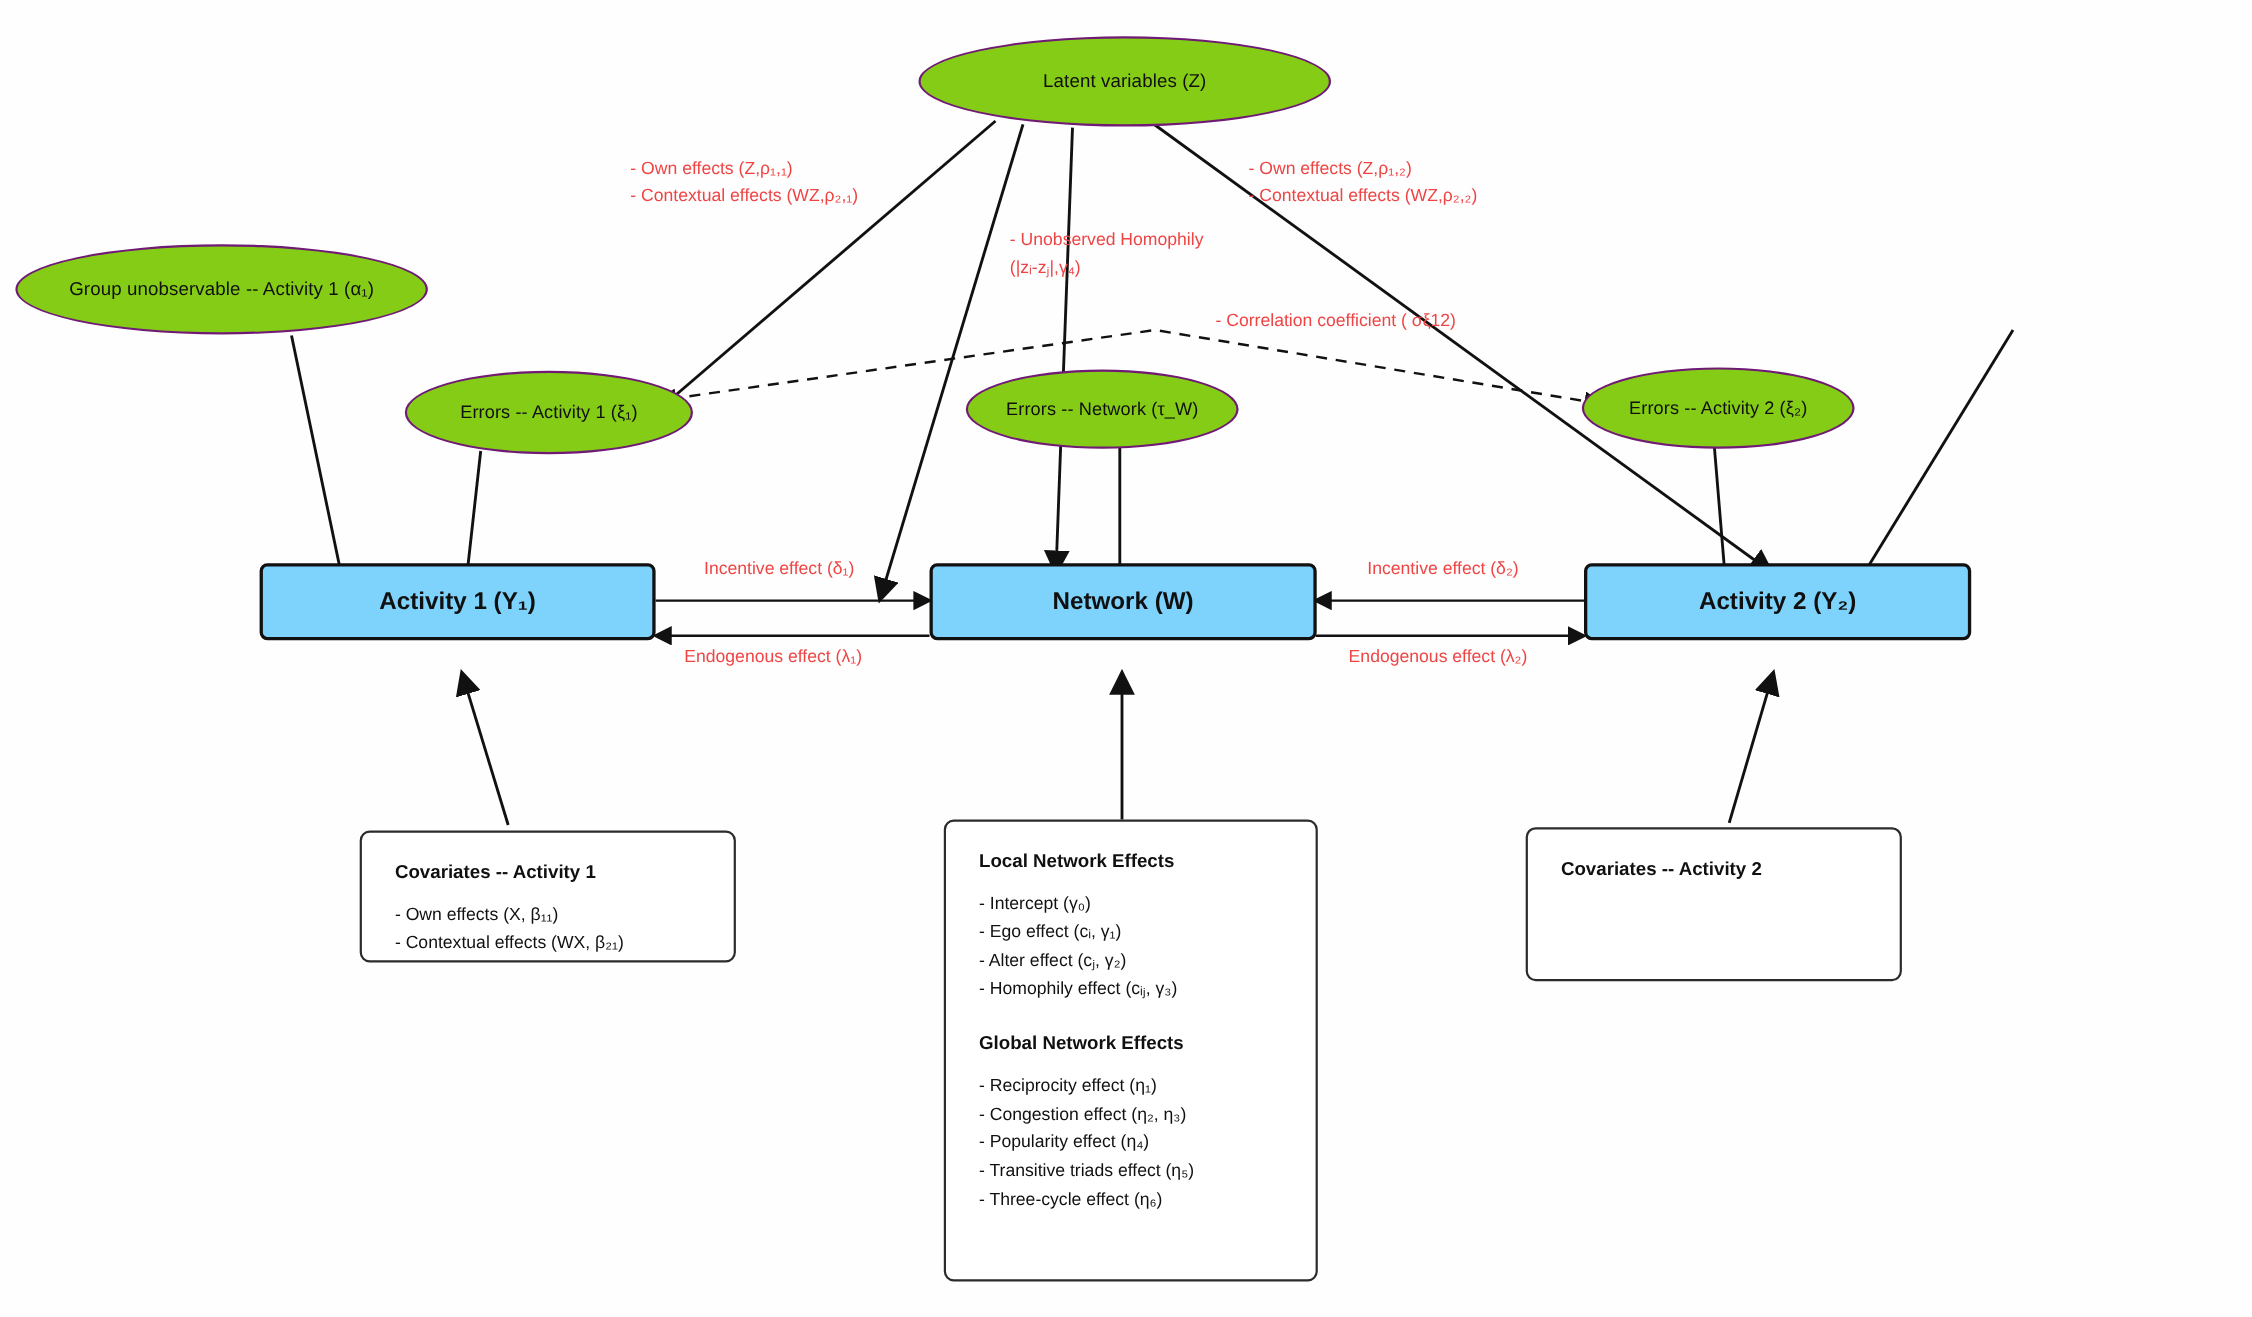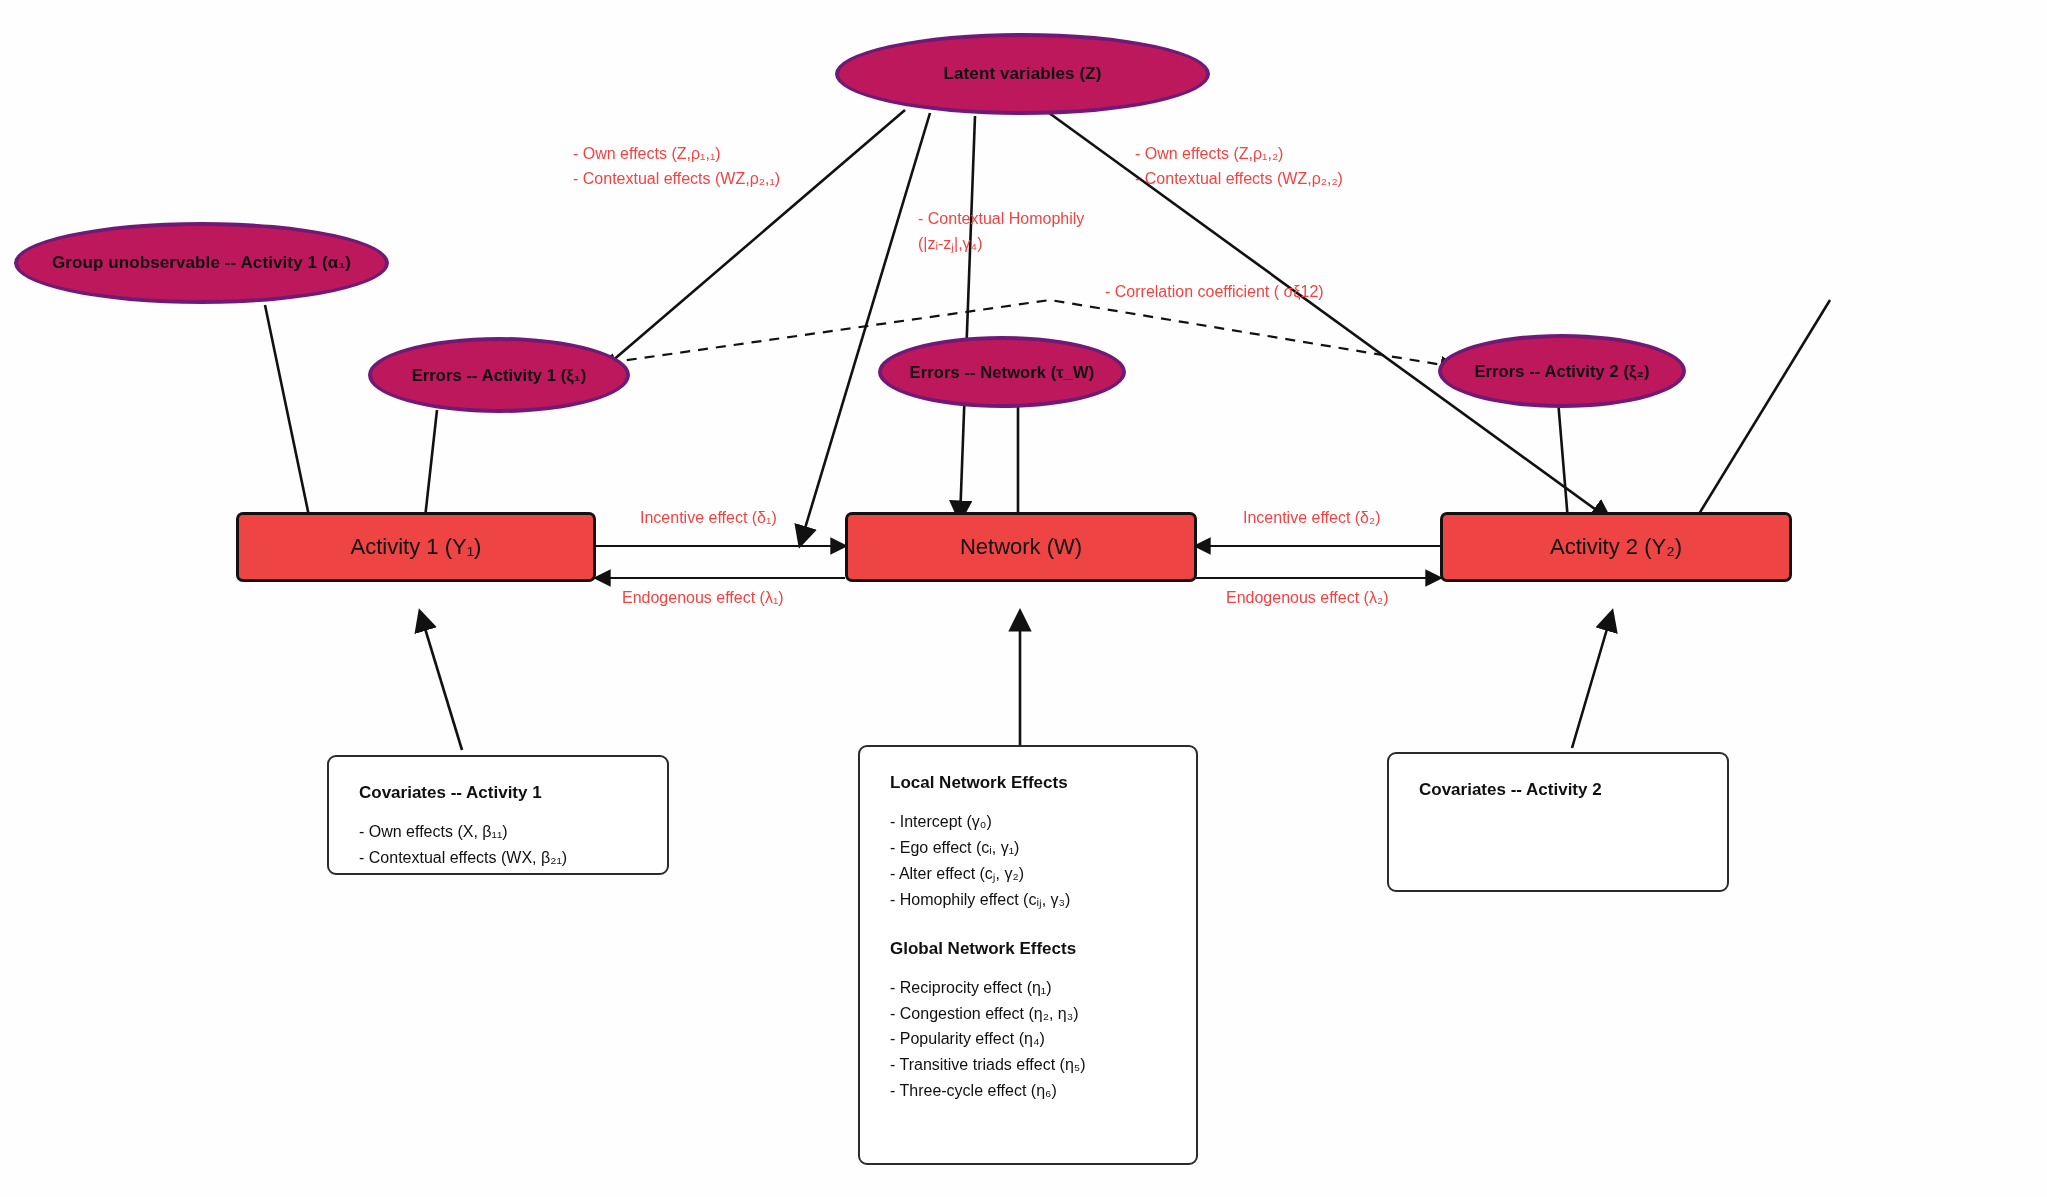--- a/index.html
+++ b/index.html
@@ -30,35 +30,35 @@
     position: absolute;
     box-sizing: border-box;
     display: flex;
     align-items: center;
     justify-content: center;
     text-align: center;
     color: #101010;
   }
   
   .ellipse {
-    border: 4px solid #701a75;
+    border: 2px solid #701a75;
     border-radius: 50%;
-    background: #be185d;
+    background: #84cc16;
     font-size: 17px;
-    font-weight: bold;
+    font-weight: normal;
     letter-spacing: .1px;
   }
   .ellipse.small { font-size: 16.5px; }
   
   .mainbox {
     border: 3px solid #111111;
     border-radius: 7px;
-    background: #ef4444;
+    background: #7dd3fc;
     font-size: 22px;
-    font-weight: normal;
+    font-weight: bold;
   }
   
   .panel {
     border: 2px solid #2b2b2b;
     border-radius: 9px;
     background: #ffffff;
     display: block;
     padding: 26px 30px;
     text-align: left;
   }
@@ -174,21 +174,21 @@
     <div>- Own effects (Z,ρ₁,₁)</div>
     <div>- Contextual effects (WZ,ρ₂,₁)</div>
   </div>
 
   <div class="elabel block" style="left:1135px; top:142px;">
     <div>- Own effects (Z,ρ₁,₂)</div>
     <div>- Contextual effects (WZ,ρ₂,₂)</div>
   </div>
 
   <div class="elabel block" style="left:918px; top:207px;">
-    <div>- Contextual Homophily</div>
+    <div>- Unobserved Homophily</div>
     <div>(|zᵢ-zⱼ|,γ₄)</div>
   </div>
 
   <div class="elabel" style="left:1105px; top:280px;">- Correlation coefficient ( σξ12)</div>
 
   <div class="elabel" style="left:640px; top:506px;">Incentive effect (δ₁)</div>
 
   <div class="elabel" style="left:622px; top:586px;">Endogenous effect (λ₁)</div>
 
   <div class="elabel" style="left:1243px; top:506px;">Incentive effect (δ₂)</div>

